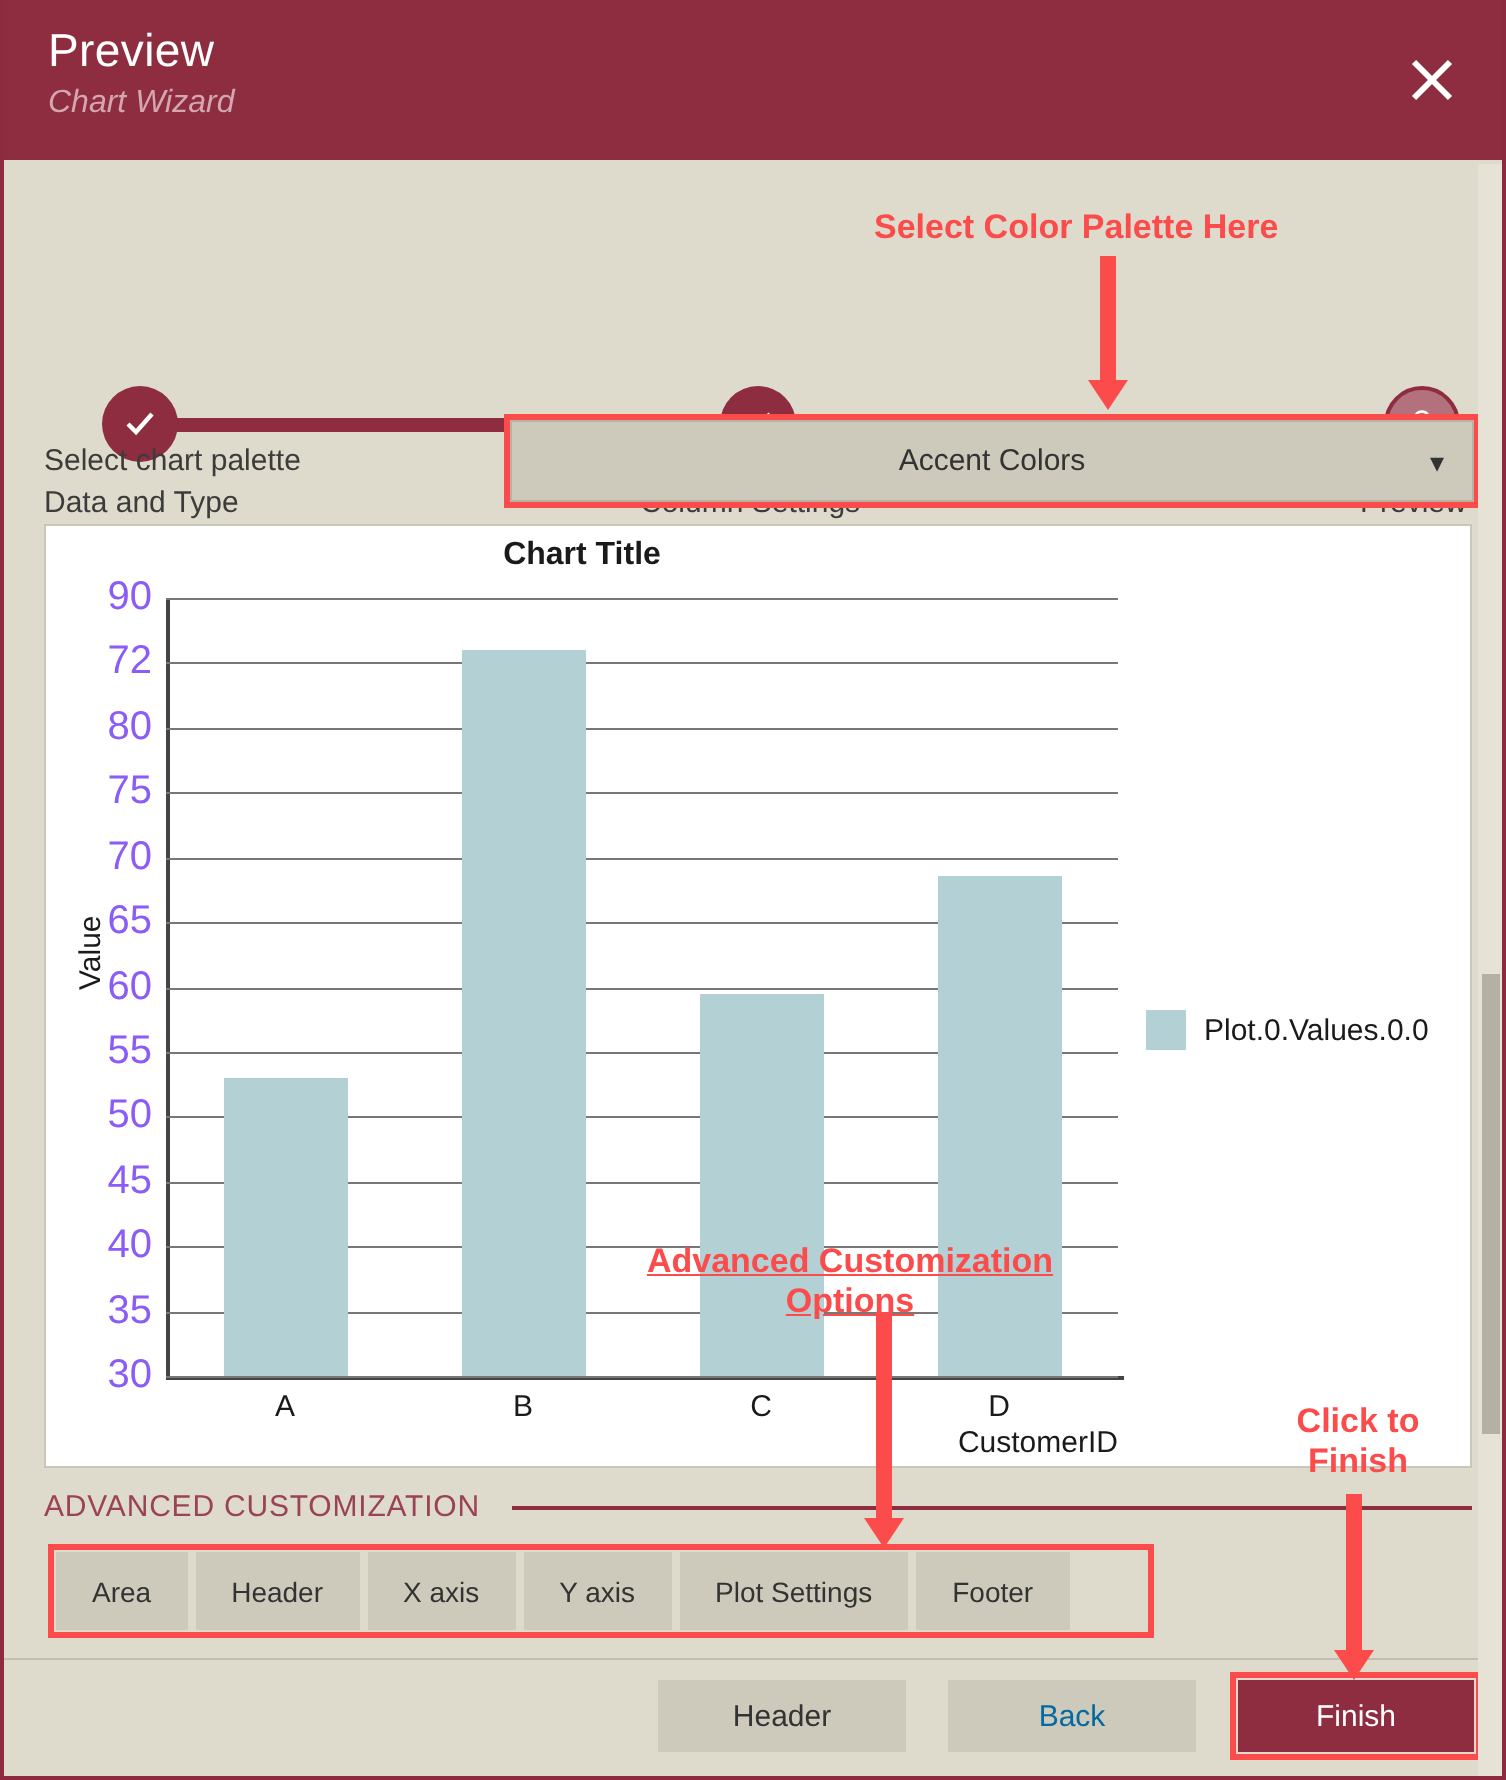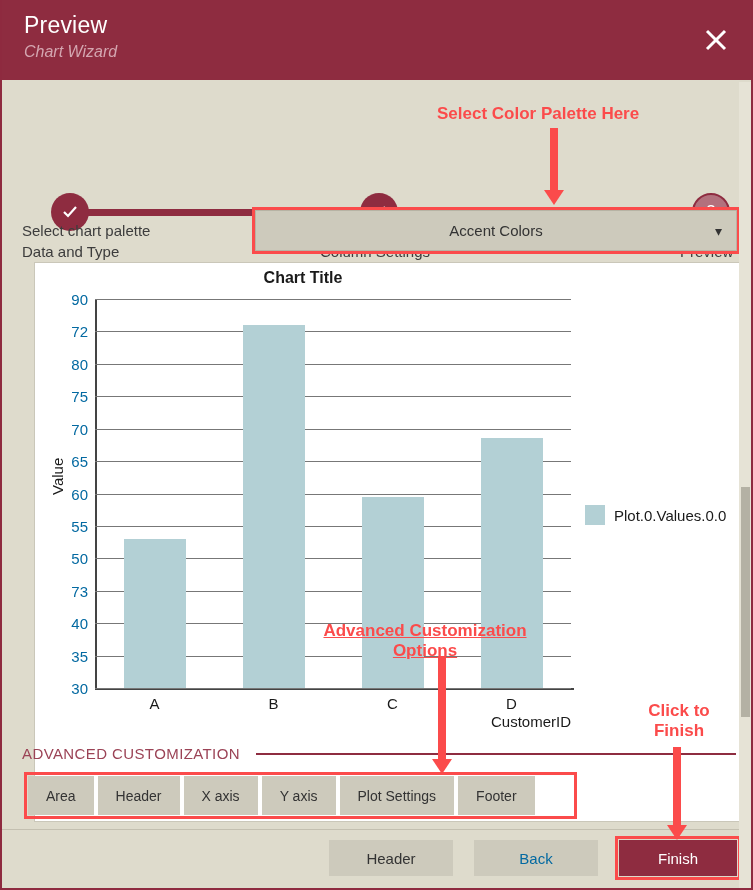--- a/index.html
+++ b/index.html
@@ -107,22 +107,22 @@
   }
   #palette-highlight {
     position: absolute; left: 250px; top: -3px;
     width: 488px; height: 47px;
     border: 3px solid #fb4b4b;
     pointer-events: none;
   }
 
   
   #chart-panel {
-    position: absolute; left: 32px; top: 262px;
-    width: 714px; height: 560px;
+    position: absolute; left: 20px; top: 262px;
+    width: 714px; height: 472px;
     background: #ffffff;
     border: 1px solid #cac7b9;
     overflow: hidden;
   }
   #chart-title {
     position: absolute; left: 0; top: 6px;
     width: 536px;
     text-align: center;
     font-size: 16px; font-weight: bold; color: #1a1a1a;
   }
@@ -141,21 +141,21 @@
     width: 2px; height: 389px; background: #444444;
   }
   .axis-bottom {
     position: absolute; left: 0; top: 389px;
     width: 479px; height: 2px; background: #444444;
   }
   .ytick {
     position: absolute;
     right: 100%; margin-right: 7px;
     transform: translateY(-50%);
-    font-size: 15px; color: #0369a1;
+    font-size: 20px; color: #8b5cf6;
     white-space: nowrap;
   }
   .bar {
     position: absolute;
     background: #b3d0d5;
     bottom: 0;
   }
   .xtick {
     position: absolute;
     top: 396px;
@@ -380,21 +380,21 @@
       <div id="yticks">
           <div class="ytick" style="top: 0px;">90</div>
           <div class="ytick" style="top: 32.4167px;">72</div>
           <div class="ytick" style="top: 64.8333px;">80</div>
           <div class="ytick" style="top: 97.25px;">75</div>
           <div class="ytick" style="top: 129.667px;">70</div>
           <div class="ytick" style="top: 162.083px;">65</div>
           <div class="ytick" style="top: 194.5px;">60</div>
           <div class="ytick" style="top: 226.917px;">55</div>
           <div class="ytick" style="top: 259.333px;">50</div>
-          <div class="ytick" style="top: 291.75px;">73</div>
+          <div class="ytick" style="top: 291.75px;">45</div>
           <div class="ytick" style="top: 324.167px;">40</div>
           <div class="ytick" style="top: 356.583px;">35</div>
           <div class="ytick" style="top: 389px;">30</div>
         </div>
       <div id="bars">
           <div class="bar" style="left: 28.5px; width: 62px; top: 239.883px; height: 149.117px; background: rgb(179, 208, 213);"></div>
           <div class="bar" style="left: 147.5px; width: 62px; top: 25.9333px; height: 363.067px; background: rgb(179, 208, 213);"></div>
           <div class="bar" style="left: 266.5px; width: 62px; top: 197.742px; height: 191.258px; background: rgb(179, 208, 213);"></div>
           <div class="bar" style="left: 385.5px; width: 62px; top: 139.392px; height: 249.608px; background: rgb(179, 208, 213);"></div>
         </div>

